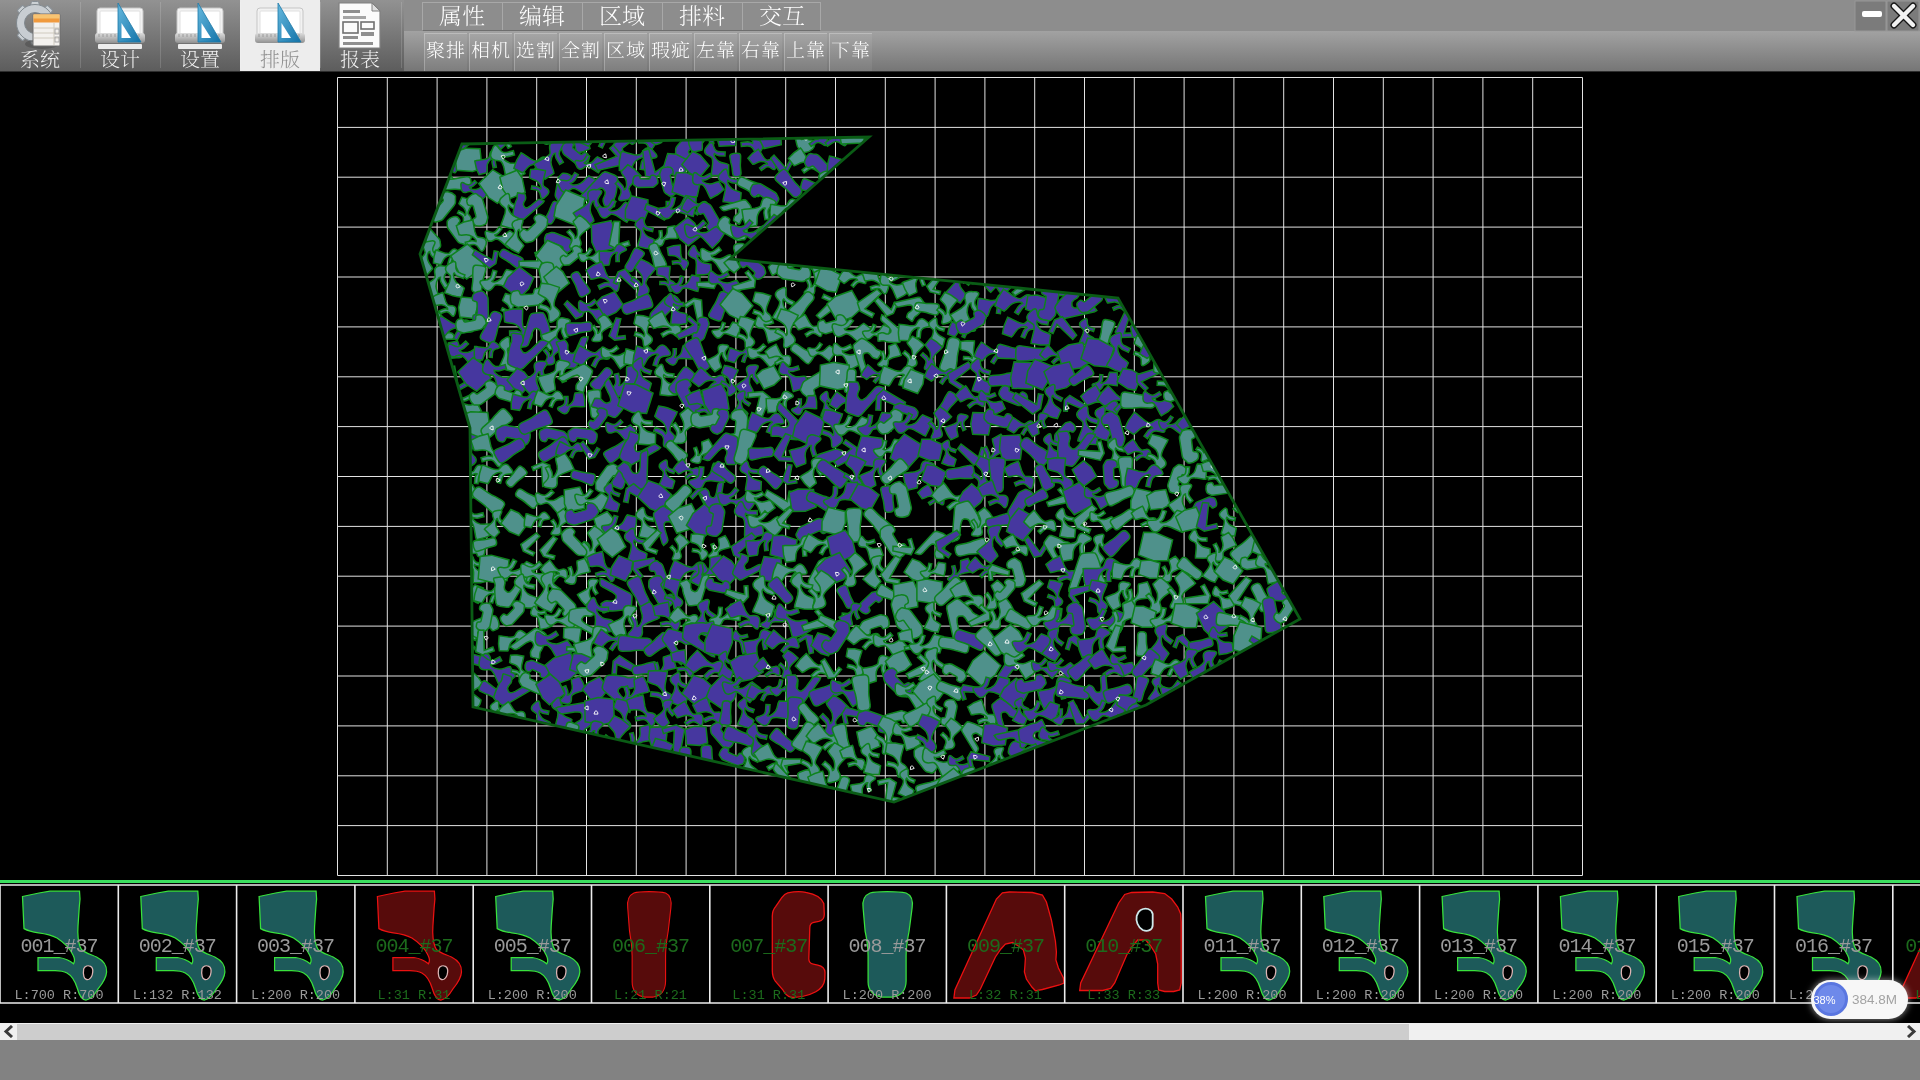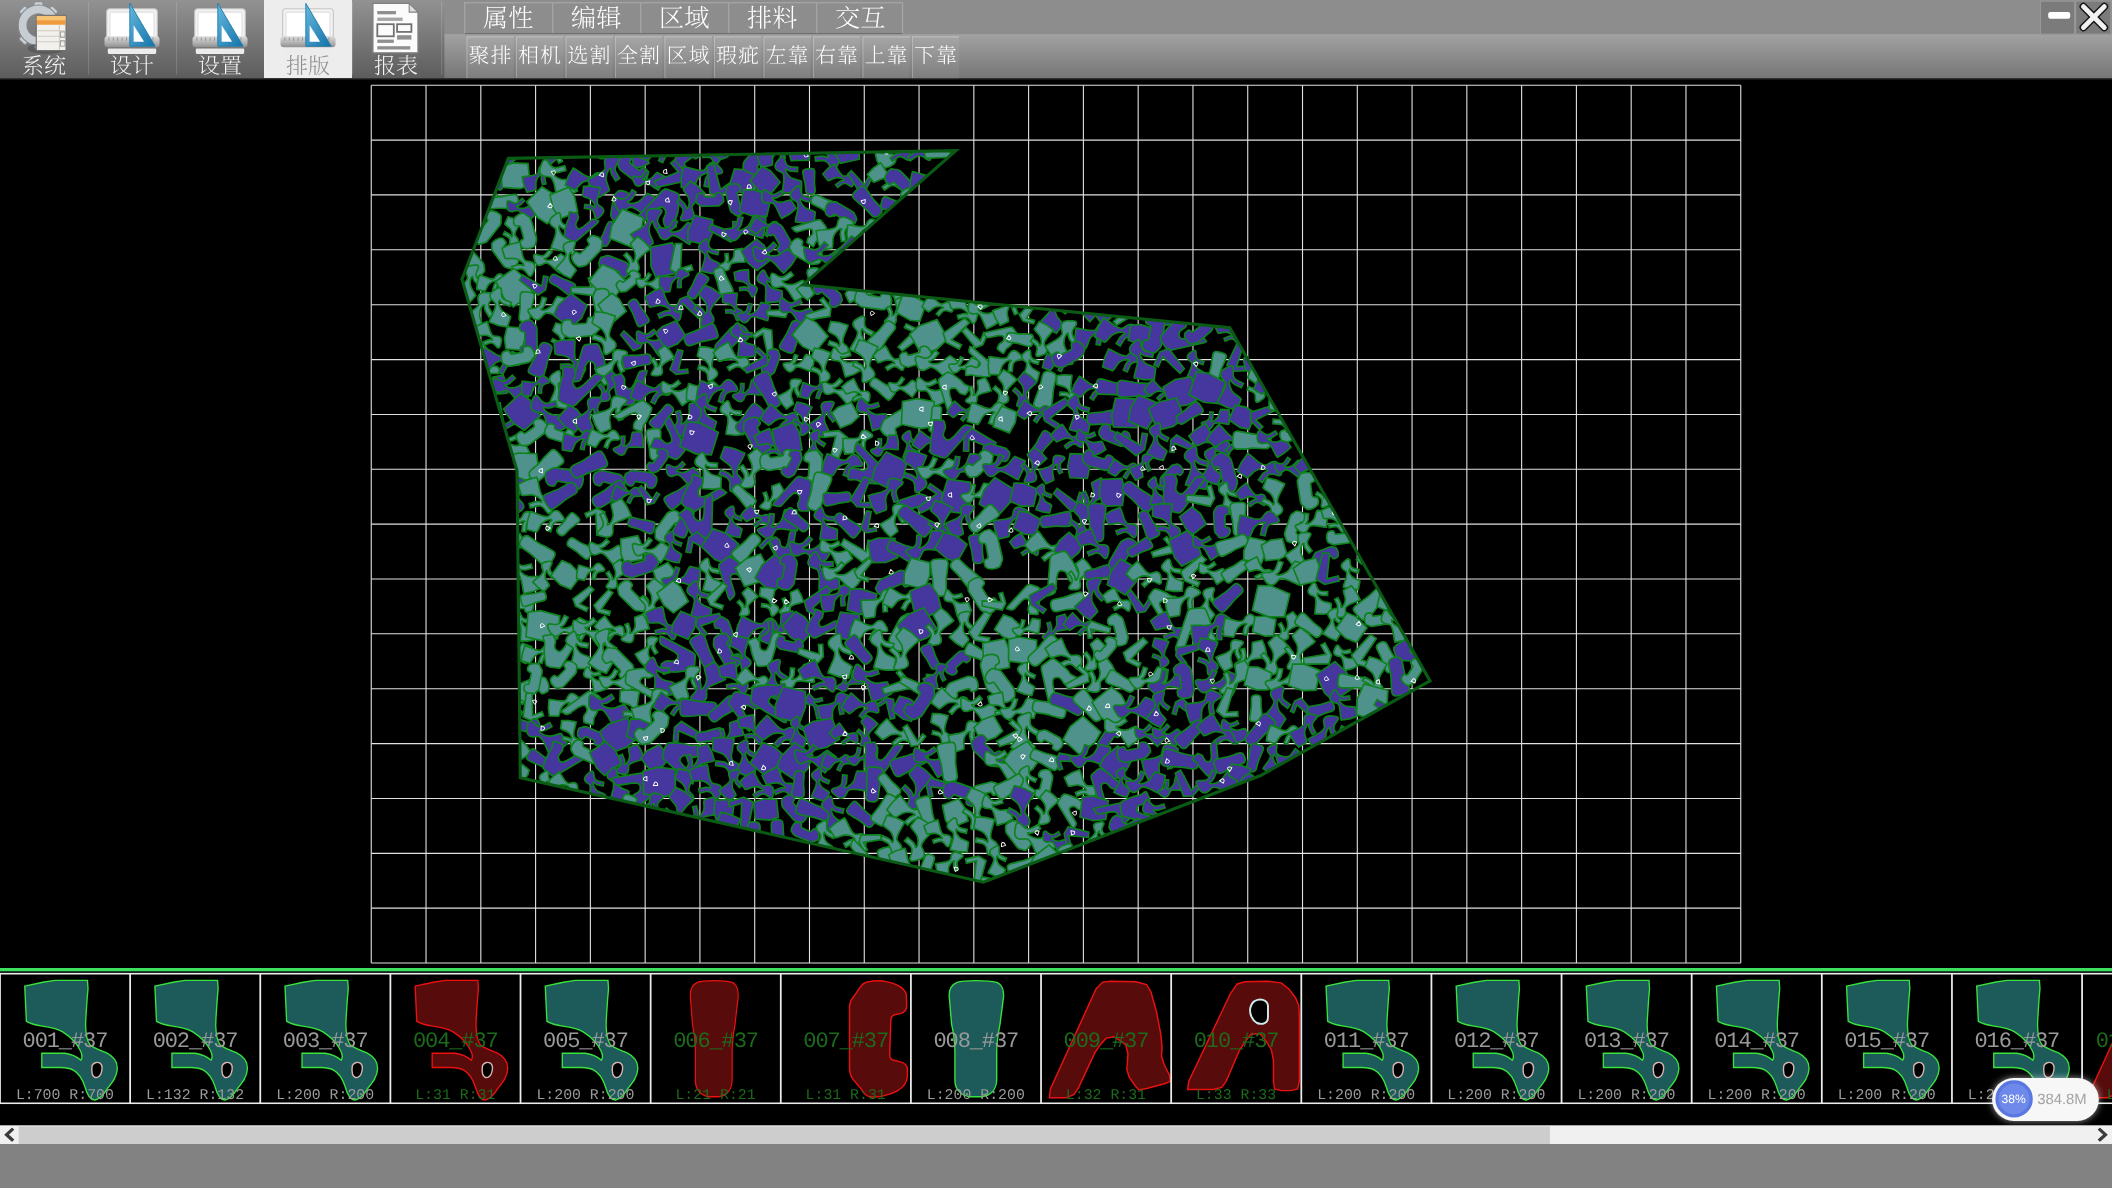--- a/index.html
+++ b/index.html
@@ -1337,21 +1337,21 @@
   <svg style="position:absolute;left:3px;top:2px" width="12" height="13" viewBox="0 0 12 13">
         <path d="M9,1 L3,6.5 L9,12" fill="none" stroke="#3c3c3c" stroke-width="3"></path>
       </svg>
   <svg style="position:absolute;left:1905px;top:2px" width="12" height="13" viewBox="0 0 12 13">
         <path d="M3,1 L9,6.5 L3,12" fill="none" stroke="#3c3c3c" stroke-width="3"></path>
       </svg>
 </div>
 <div style="position:absolute;left:0;top:1040px;width:1920px;height:40px;background:#828282"></div>
 <div style="position:absolute;left:1811px;top:980px;width:97px;height:39px;background:#f7f7f7;border-radius:20px;box-shadow:0 0 7px rgba(255,255,255,0.6)"></div>
 <div style="position:absolute;left:1813.5px;top:982px;width:34px;height:34px;background:#6e89ea;border:3px solid #5a76e0;border-radius:50%;box-sizing:border-box"></div>
-<div style="position:absolute;left:1813.5px;top:994px;width:34px;text-align:center;font-family:'Liberation Sans';font-size:11px;color:#fff">38%</div>
+<div style="position:absolute;left:1813.5px;top:994px;width:34px;text-align:left;font-family:'Liberation Sans';font-size:11px;color:#fff">38%</div>
 <div style="position:absolute;left:1852px;top:992px;font-family:'Liberation Sans';font-size:13.5px;color:#a3a3a3">384.8M</div>
 
 <div id="toolbar">
       <div style="position:absolute;left:240px;top:0;width:80px;height:71px;background:#ededed"></div>
       <div style="position:absolute;left:80px;top:2px;width:1px;height:66px;background:rgba(255,255,255,0.15)"></div>
       <div style="position:absolute;left:160px;top:2px;width:1px;height:66px;background:rgba(255,255,255,0.15)"></div>
       <div style="position:absolute;left:240px;top:2px;width:1px;height:66px;background:rgba(255,255,255,0.15)"></div>
       <div style="position:absolute;left:320px;top:2px;width:1px;height:66px;background:rgba(255,255,255,0.15)"></div>
       <div style="position:absolute;left:401px;top:2px;width:1px;height:66px;background:rgba(255,255,255,0.15)"></div>
       <svg style="position:absolute;left:90px;top:2px" width="64" height="50" viewBox="0 0 64 50">

